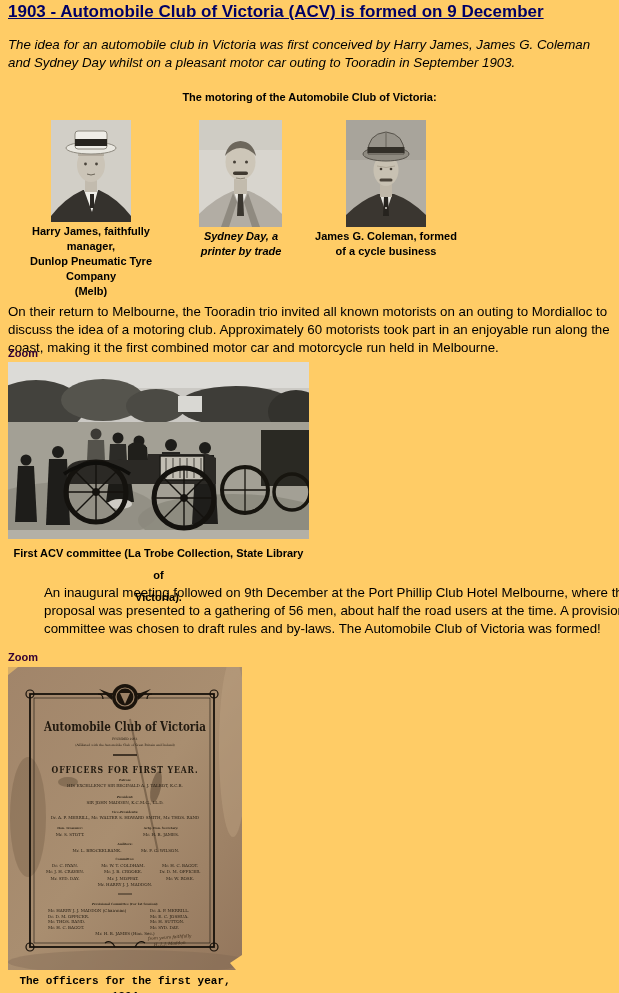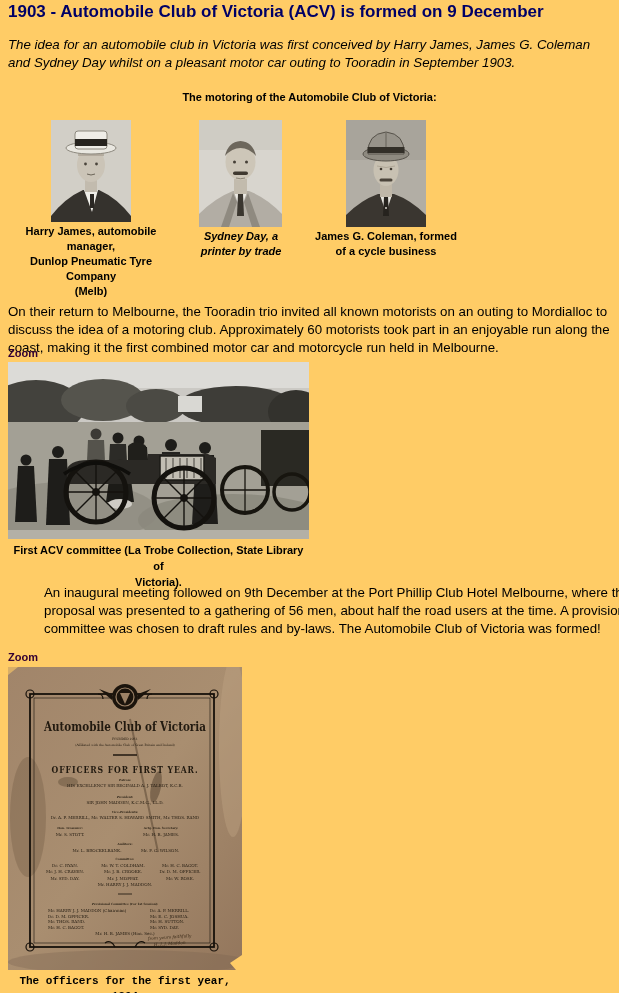--- a/index.html
+++ b/index.html
@@ -18,21 +18,21 @@
   svg.doc .t-gothic{font-size:13px;font-weight:bold;}
   svg.doc .t-sub{font-size:3px;}
   svg.doc .t-head{font-size:8.5px;font-weight:bold;letter-spacing:1px;}
   svg.doc .t-label{font-size:2.9px;font-weight:bold;fill:#32281b;}
   svg.doc .t-name{font-size:4.1px;}
   svg.doc .t-sig{font-size:4.2px;font-style:italic;fill:#3a2a18;}
 </style>
 </head>
 <body>
 
-<h1 class="pagetitle abs" style="left:8px;top:2px;width:604px;">1903 - Automobile Club of Victoria (ACV) is formed on 9 December</h1>
+<h1 class="pagetitle abs" style="left:8px;top:2px;width:604px;text-decoration:underline;">1903 - Automobile Club of Victoria (ACV) is formed on 9 December</h1>
 
 <p class="body abs" style="left:8px;top:36px;width:606px;font-style:italic;">The idea for an automobile club in Victoria was first conceived by Harry James, James G. Coleman and Sydney Day whilst on a pleasant motor car outing to Tooradin in September 1903.</p>
 
 <div class="small-bold center abs" style="left:0;top:90px;width:619px;">The motoring of the Automobile Club of Victoria:</div>
 
 <svg class="photo abs" style="left:51px;top:120px;" width="80" height="102" viewBox="0 0 80 102" aria-hidden="true">
   <rect width="80" height="102" fill="#d7d4cd"></rect>
   <rect width="80" height="102" fill="#c9c5bc" opacity="0.35"></rect>
   <path d="M0,102 L0,96 Q14,78 32,70 L48,70 Q66,78 80,96 L80,102 Z" fill="#35322d"></path>
   <path d="M33,70 L47,70 L41,92 Z" fill="#efeee9"></path>
@@ -41,21 +41,21 @@
   <ellipse cx="40" cy="45" rx="14" ry="17" fill="#cbc4b7"></ellipse>
   <rect x="27" y="31" width="26" height="5" fill="#a89f91" opacity="0.7"></rect>
   <circle cx="34.5" cy="44" r="1.4" fill="#4a443b"></circle>
   <circle cx="45.5" cy="44" r="1.4" fill="#4a443b"></circle>
   <path d="M36,54 Q40,56 44,54" stroke="#6b6458" stroke-width="1" fill="none"></path>
   <ellipse cx="40" cy="28" rx="25" ry="6" fill="#e9e7e0" stroke="#8d897f" stroke-width="1"></ellipse>
   <rect x="24" y="11" width="32" height="18" rx="3" fill="#efede7" stroke="#8d897f" stroke-width="1"></rect>
   <rect x="24" y="19" width="32" height="7" fill="#27241f"></rect>
 </svg>
 <div class="small-bold center abs" style="left:8px;top:224px;width:166px;">
-  <div>Harry James, automobile manager,</div>
+  <div>Harry James, faithfully manager,</div>
   <div>Dunlop Pneumatic Tyre Company</div>
   <div>(Melb)</div>
 </div>
 
 <svg class="photo abs" style="left:199px;top:120px;" width="83" height="107" viewBox="0 0 83 107" aria-hidden="true">
   <rect width="83" height="107" fill="#d8d5ce"></rect>
   <rect x="0" y="0" width="83" height="30" fill="#cfccc4"></rect>
   <path d="M0,107 L0,94 Q16,78 34,71 L50,71 Q68,78 83,94 L83,107 Z" fill="#b2ada4"></path>
   <path d="M22,107 L34,73 L38,82 L30,107 Z" fill="#8f8a80"></path>
   <path d="M61,107 L49,73 L45,82 L53,107 Z" fill="#8f8a80"></path>
@@ -167,21 +167,21 @@
     <circle cx="176" cy="136" r="3.5" fill="#14120e"></circle>
   </g>
   <path d="M56,112 Q88,90 122,112" stroke="#0f0e0b" stroke-width="3.5" fill="none"></path>
 
   <rect x="253" y="68" width="48" height="56" fill="#2a2923"></rect>
   <circle cx="237" cy="128" r="23" stroke="#17150f" stroke-width="4" fill="none"></circle>
   <line x1="237" y1="107" x2="237" y2="149" stroke="#17150f" stroke-width="1.3"></line>
   <line x1="216" y1="128" x2="258" y2="128" stroke="#17150f" stroke-width="1.3"></line>
   <circle cx="284" cy="130" r="18" stroke="#17150f" stroke-width="3.5" fill="none"></circle>
 </svg>
-<div class="small-bold center abs" style="left:8px;top:542px;width:301px;line-height:16px;">
+<div class="small-bold center abs" style="left:8px;top:542px;width:301px;line-height:22px;">
   <div>First ACV committee (La Trobe Collection, State Library of</div>
   <div>Victoria).</div>
 </div>
 
 <p class="body abs" style="left:8px;top:584px;width:606px;margin-left:36px;">An inaugural meeting followed on 9th December at the Port Phillip Club Hotel Melbourne, where the proposal was presented to a gathering of 56 men, about half the road users at the time. A provisional committee was chosen to draft rules and by-laws. The Automobile Club of Victoria was formed!</p>
 
 <a class="zoomlink abs" style="left:8px;top:651px;">Zoom</a>
 
 <svg class="photo doc abs" style="left:8px;top:667px;" width="234" height="303" viewBox="0 0 234 303" aria-hidden="true">
   <defs>

